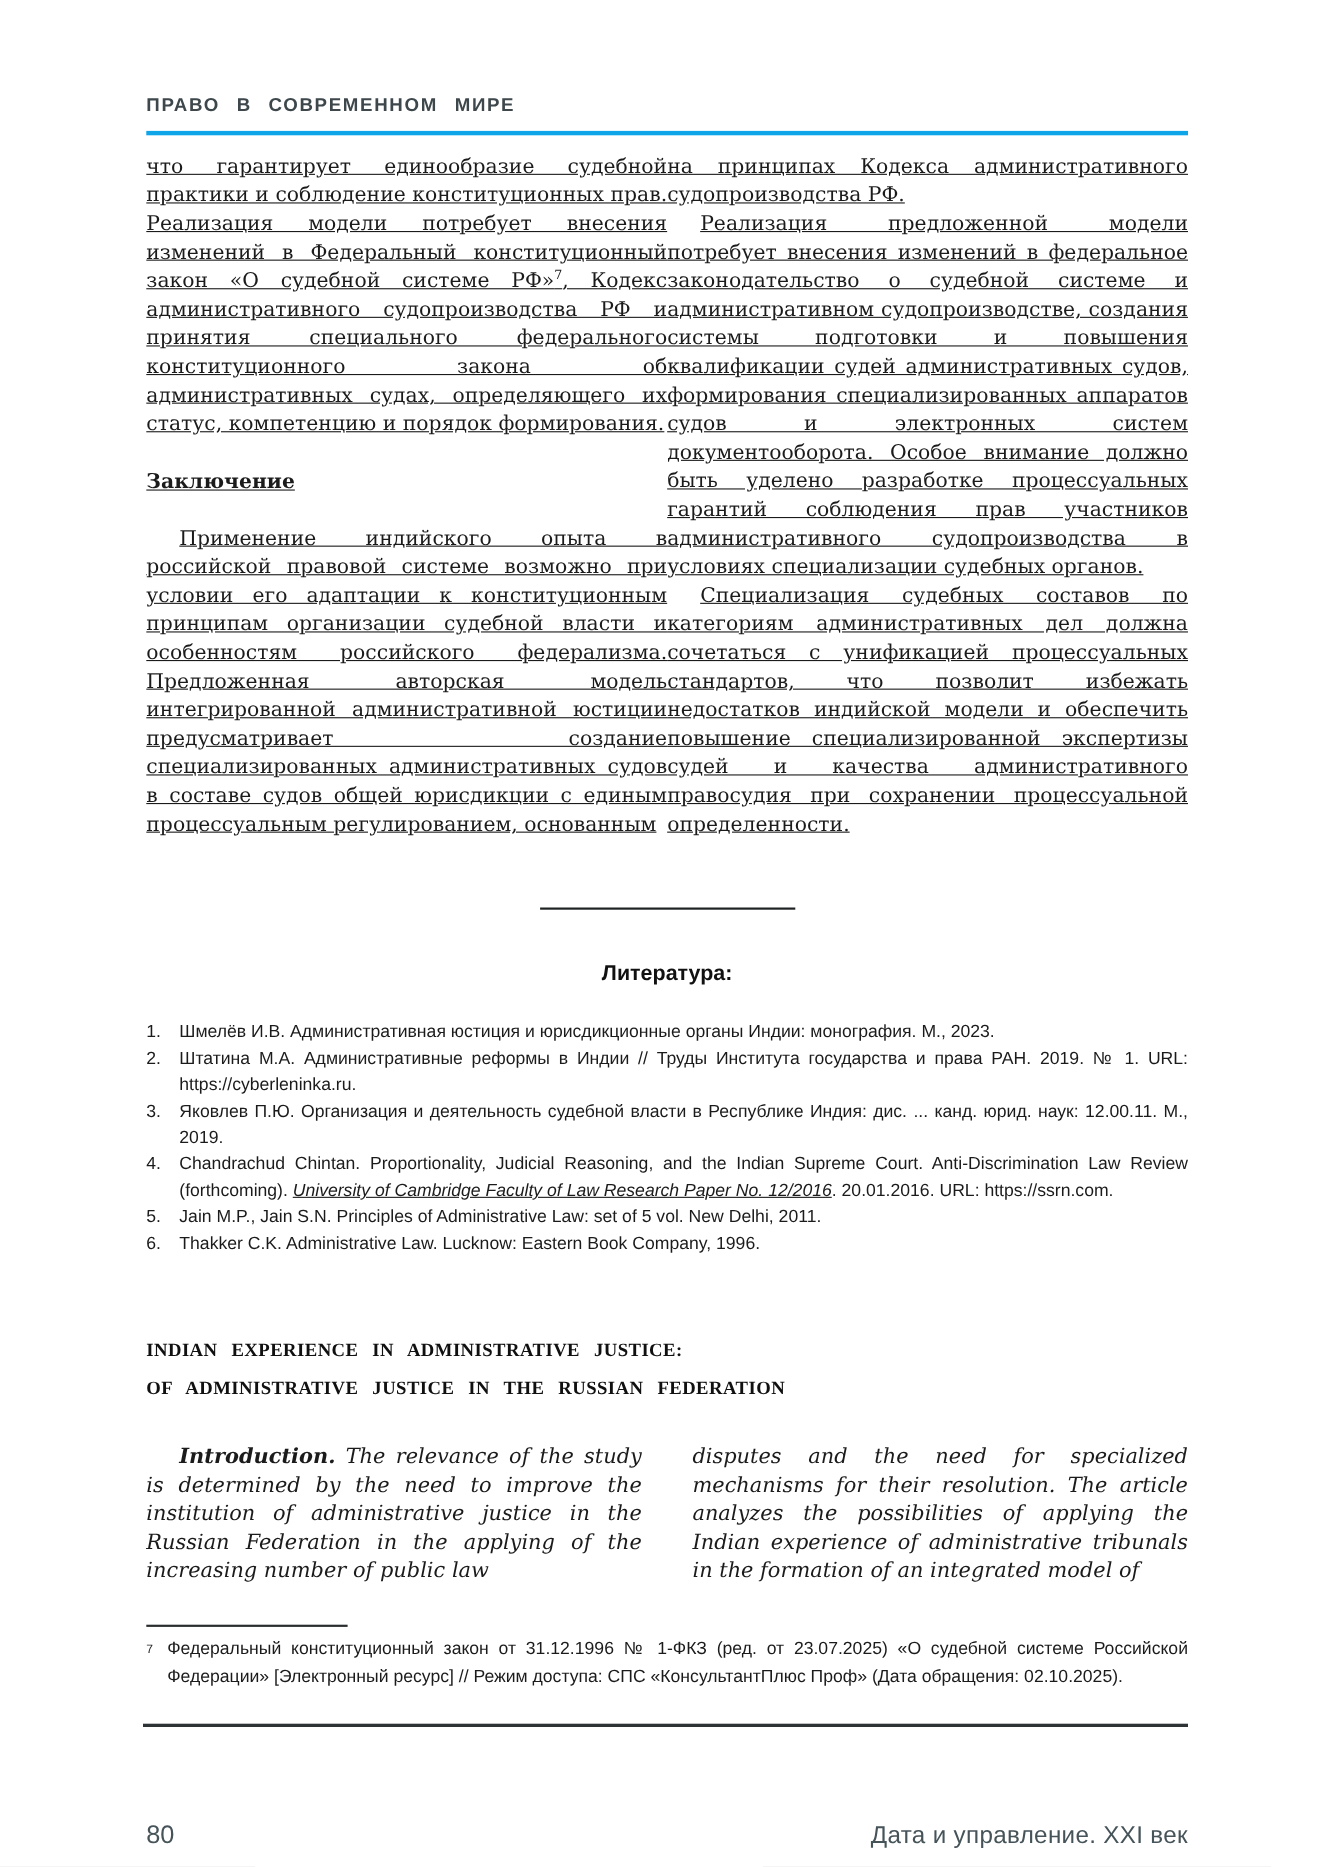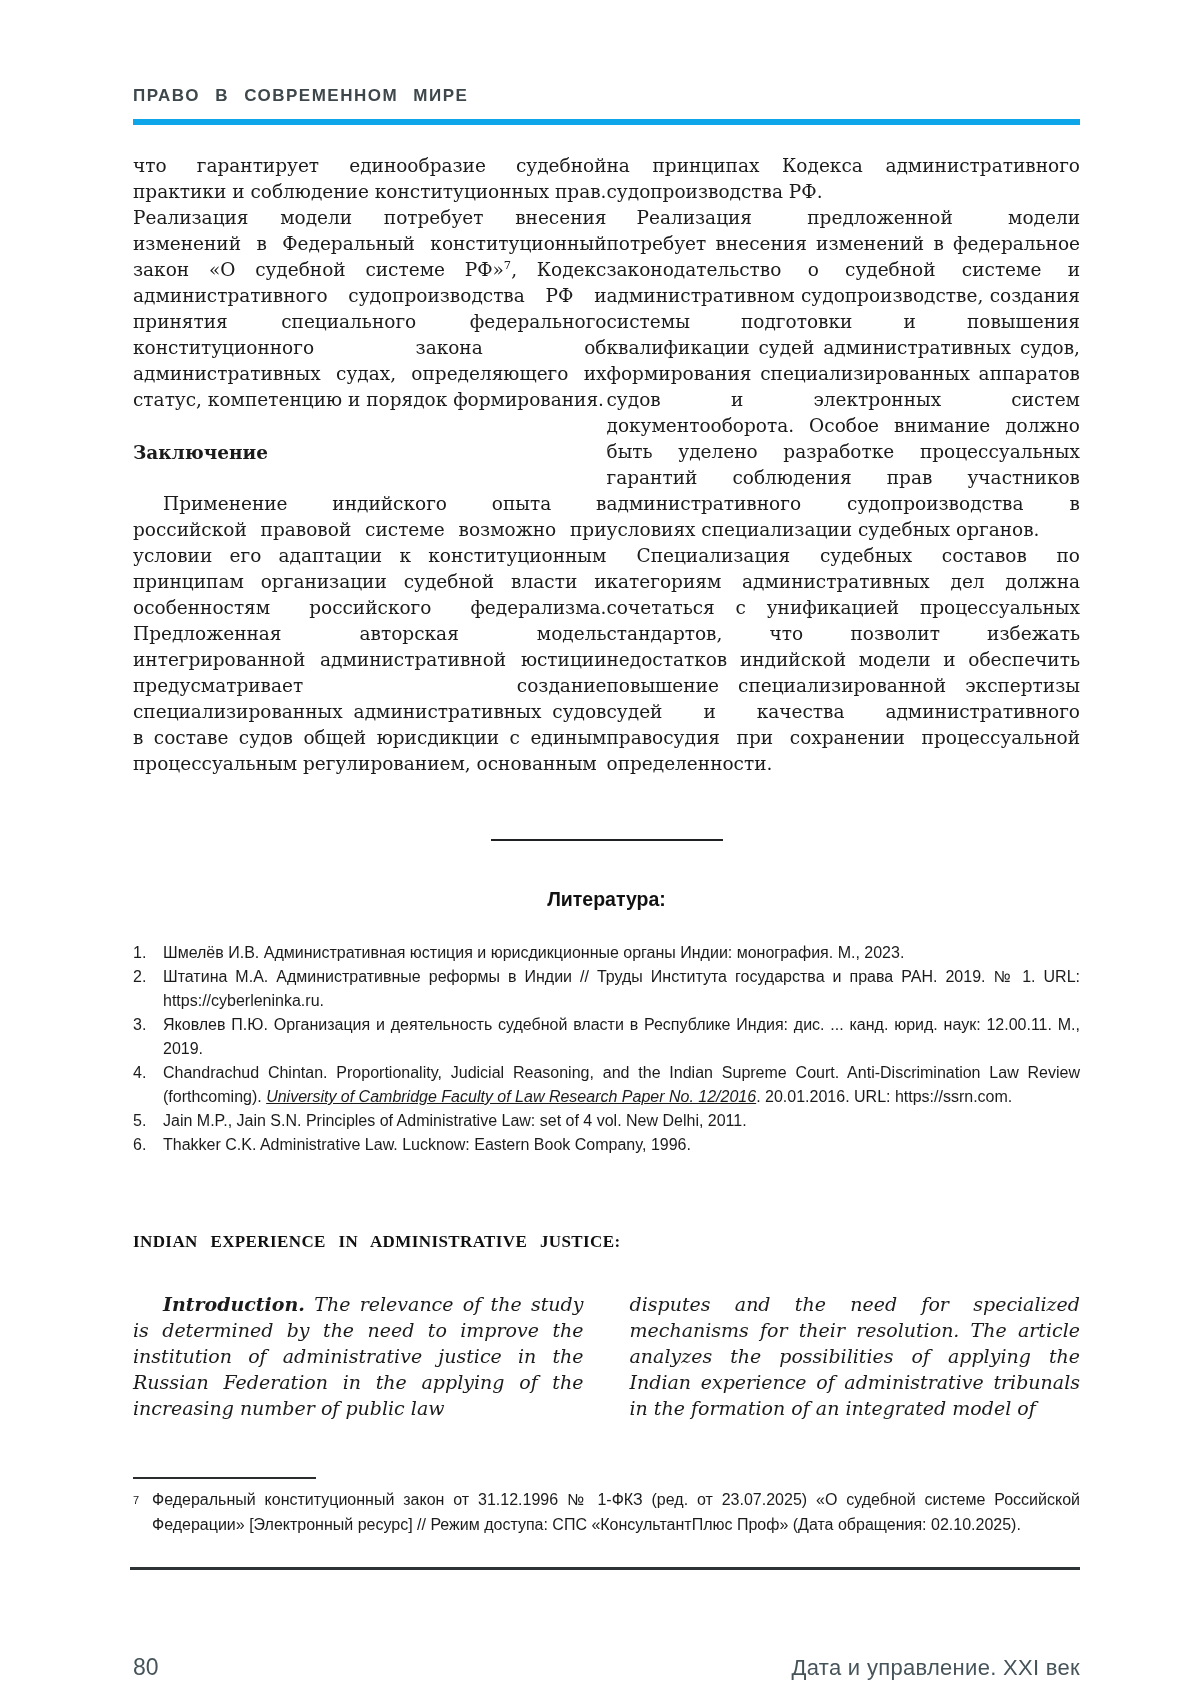--- a/index.html
+++ b/index.html
@@ -15,26 +15,27 @@
   }
   
   .running-header{
     font-family:"Liberation Sans", sans-serif;
     font-size:17px;
     font-weight:600;
     letter-spacing:1.5px;
     word-spacing:9px;
     color:#3e484c;
     padding-bottom:13px;
-    border-bottom:6px solid #0ea5e9;
+    border-bottom:4px solid #0ea5e9;
   }
   
   .columns{
     display:flex;
-    margin-top:28px;
+    margin-top:16px;
+    text-decoration:underline;
   }
   .col{flex:1 1 0;}
   .body-text p{
     margin:0;
     font-size:18.5px;
     line-height:26px;
     text-align:justify;
   }
   .body-text p.indent{text-indent:30px;}
   .sup{vertical-align:super;font-size:0.62em;line-height:0;}
@@ -187,30 +188,31 @@
     <div class="ref-item">
       <span class="ref-num">3.</span>
       <span class="ref-text">Яковлев П.Ю. Организация и деятельность судебной власти в Республике Индия: дис. ... канд. юрид. наук: 12.00.11. М., 2019.</span>
     </div>
     <div class="ref-item">
       <span class="ref-num">4.</span>
       <span class="ref-text"><span>Chandrachud Chintan. Proportionality, Judicial Reasoning, and the Indian Supreme Court. Anti-Discrimination Law Review (forthcoming). </span><i>University of Cambridge Faculty of Law Research Paper No. 12/2016</i><span>. 20.01.2016. URL: https://ssrn.com.</span></span>
     </div>
     <div class="ref-item">
       <span class="ref-num">5.</span>
-      <span class="ref-text">Jain M.P., Jain S.N. Principles of Administrative Law: set of 4 vol. New Delhi, 2011.</span>
+      <span class="ref-text">Jain M.P., Jain S.N. Principles of Administrative Law: set of 5 vol. New Delhi, 2011.</span>
     </div>
     <div class="ref-item">
       <span class="ref-num">6.</span>
       <span class="ref-text">Thakker C.K. Administrative Law. Lucknow: Eastern Book Company, 1996.</span>
     </div>
   </div>
 
   <div class="en-title">
     <div>INDIAN EXPERIENCE IN ADMINISTRATIVE JUSTICE:</div>
+    <div>OF ADMINISTRATIVE JUSTICE IN THE RUSSIAN FEDERATION</div>
   </div>
 
   <div class="abstract-columns">
     <div class="col">
       <p class="abstract-indent"><span class="abstract-lead">Introduction.</span><span> The relevance of the study is determined by the need to improve the institution of administrative justice in the Russian Federation in the applying of the increasing number of public law</span></p>
     </div>
     <div class="col">
       <p>disputes and the need for specialized mechanisms for their resolution. The article analyzes the possibilities of applying the Indian experience of administrative tribunals in the formation of an integrated model of</p>
     </div>
   </div>

